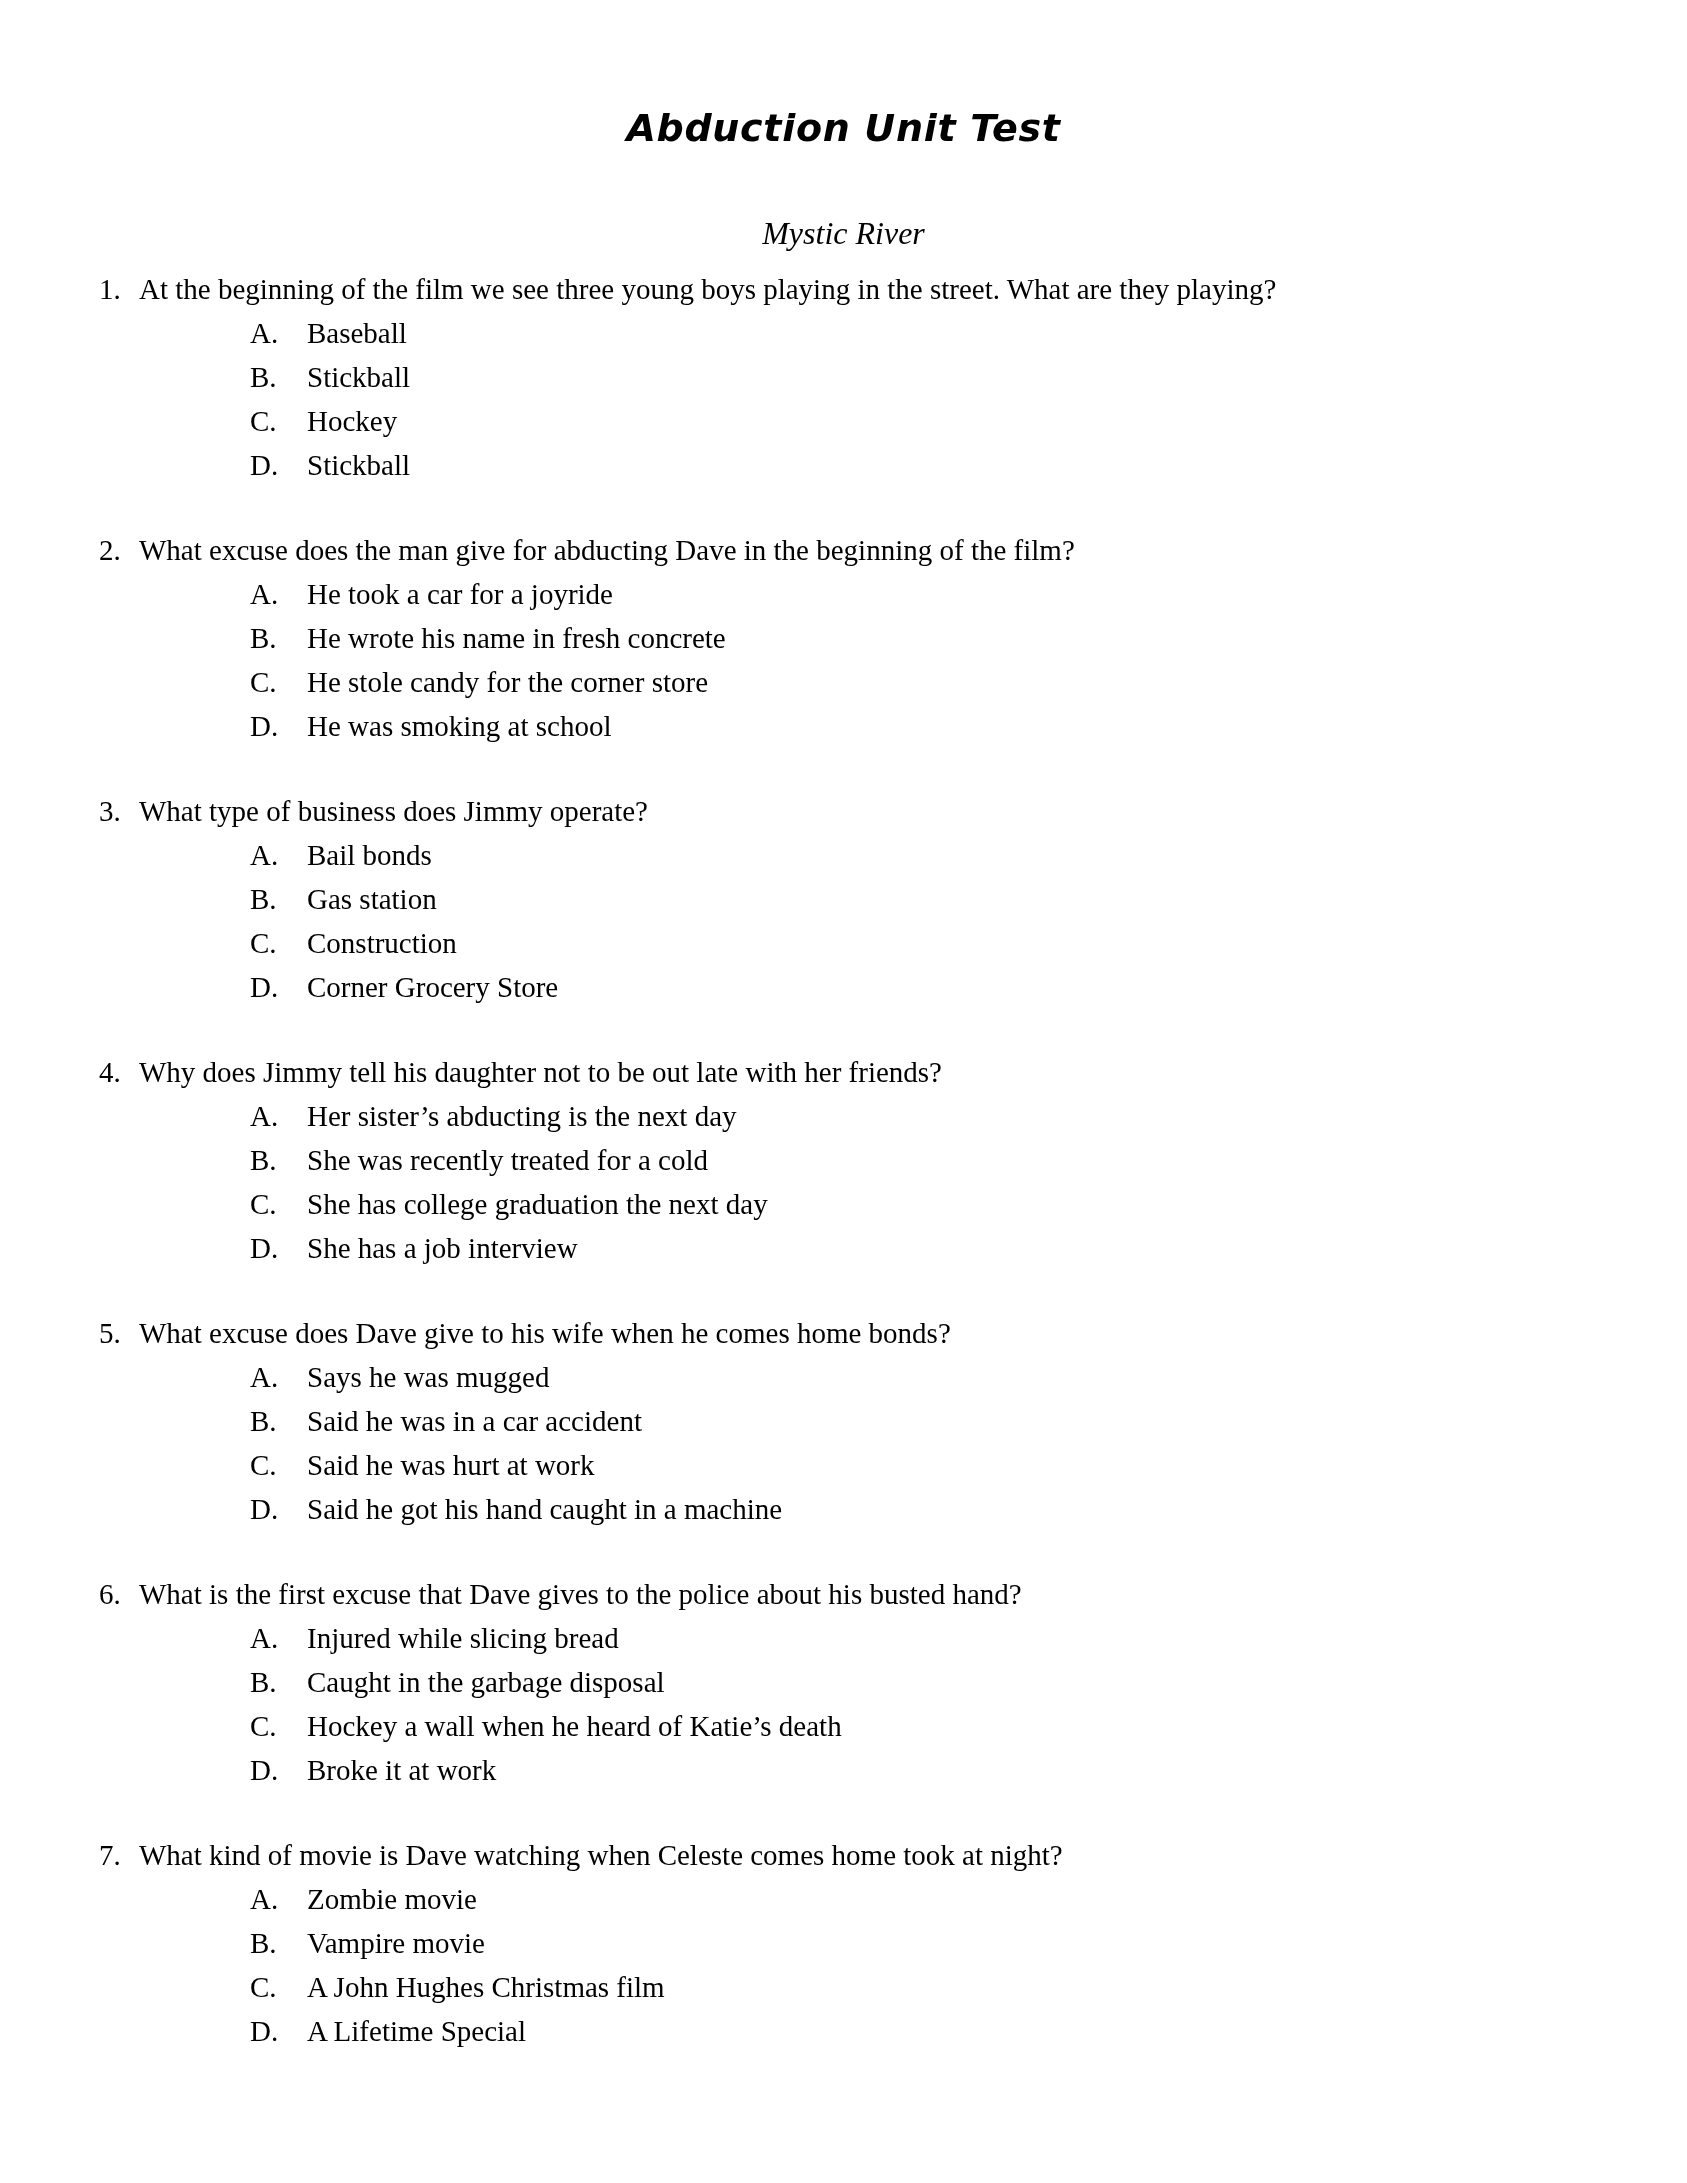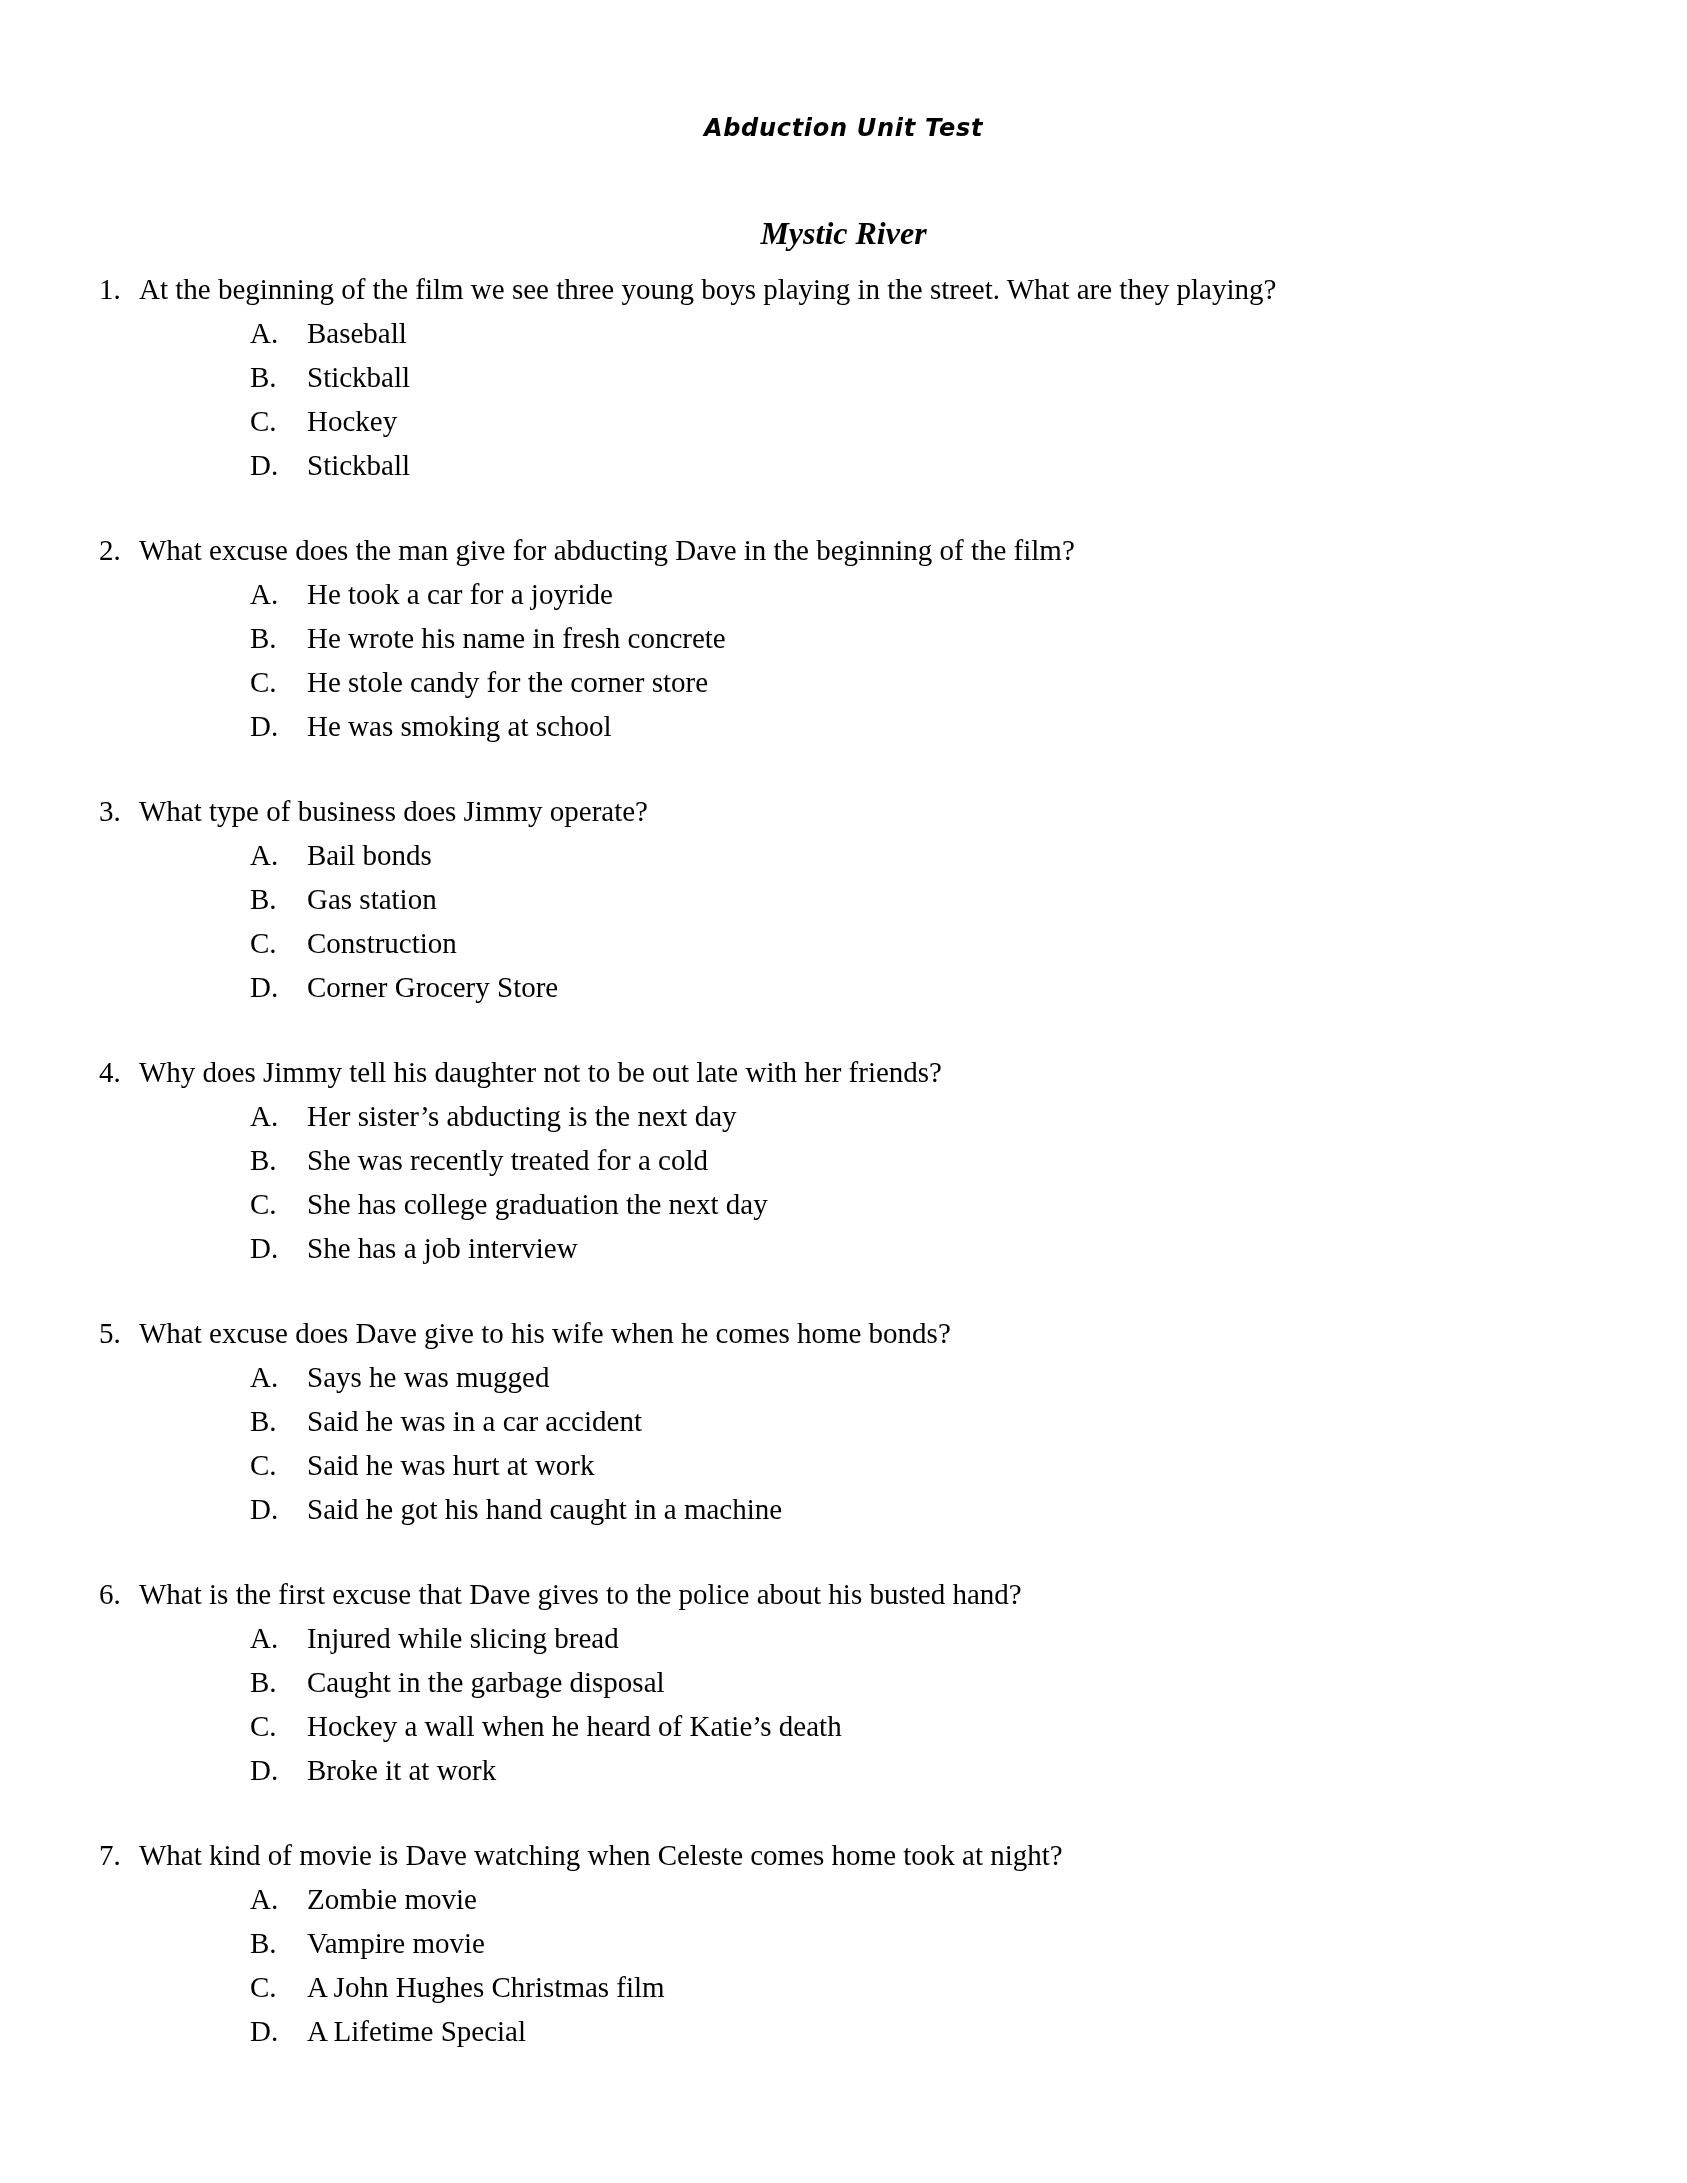--- a/index.html
+++ b/index.html
@@ -17,28 +17,28 @@
     font-family: "Liberation Serif", serif;
     font-size: 29px;
     line-height: 44px;
     color: #000000;
   }
   .doc-title {
     text-align: center;
     font-family: "DejaVu Sans", sans-serif;
     font-weight: bold;
     font-style: italic;
-    font-size: 24px;
+    font-size: 38px;
     letter-spacing: 0.7px;
     margin-bottom: 61px;
   }
   .doc-subtitle {
     text-align: center;
     font-family: "Liberation Serif", serif;
-    font-weight: bold;
+    font-weight: normal;
     font-style: italic;
     font-size: 32px;
     margin-bottom: 12px;
   }
   .question {
     margin-bottom: 41px;
   }
   .q-line {
     display: flex;
     align-items: baseline;

